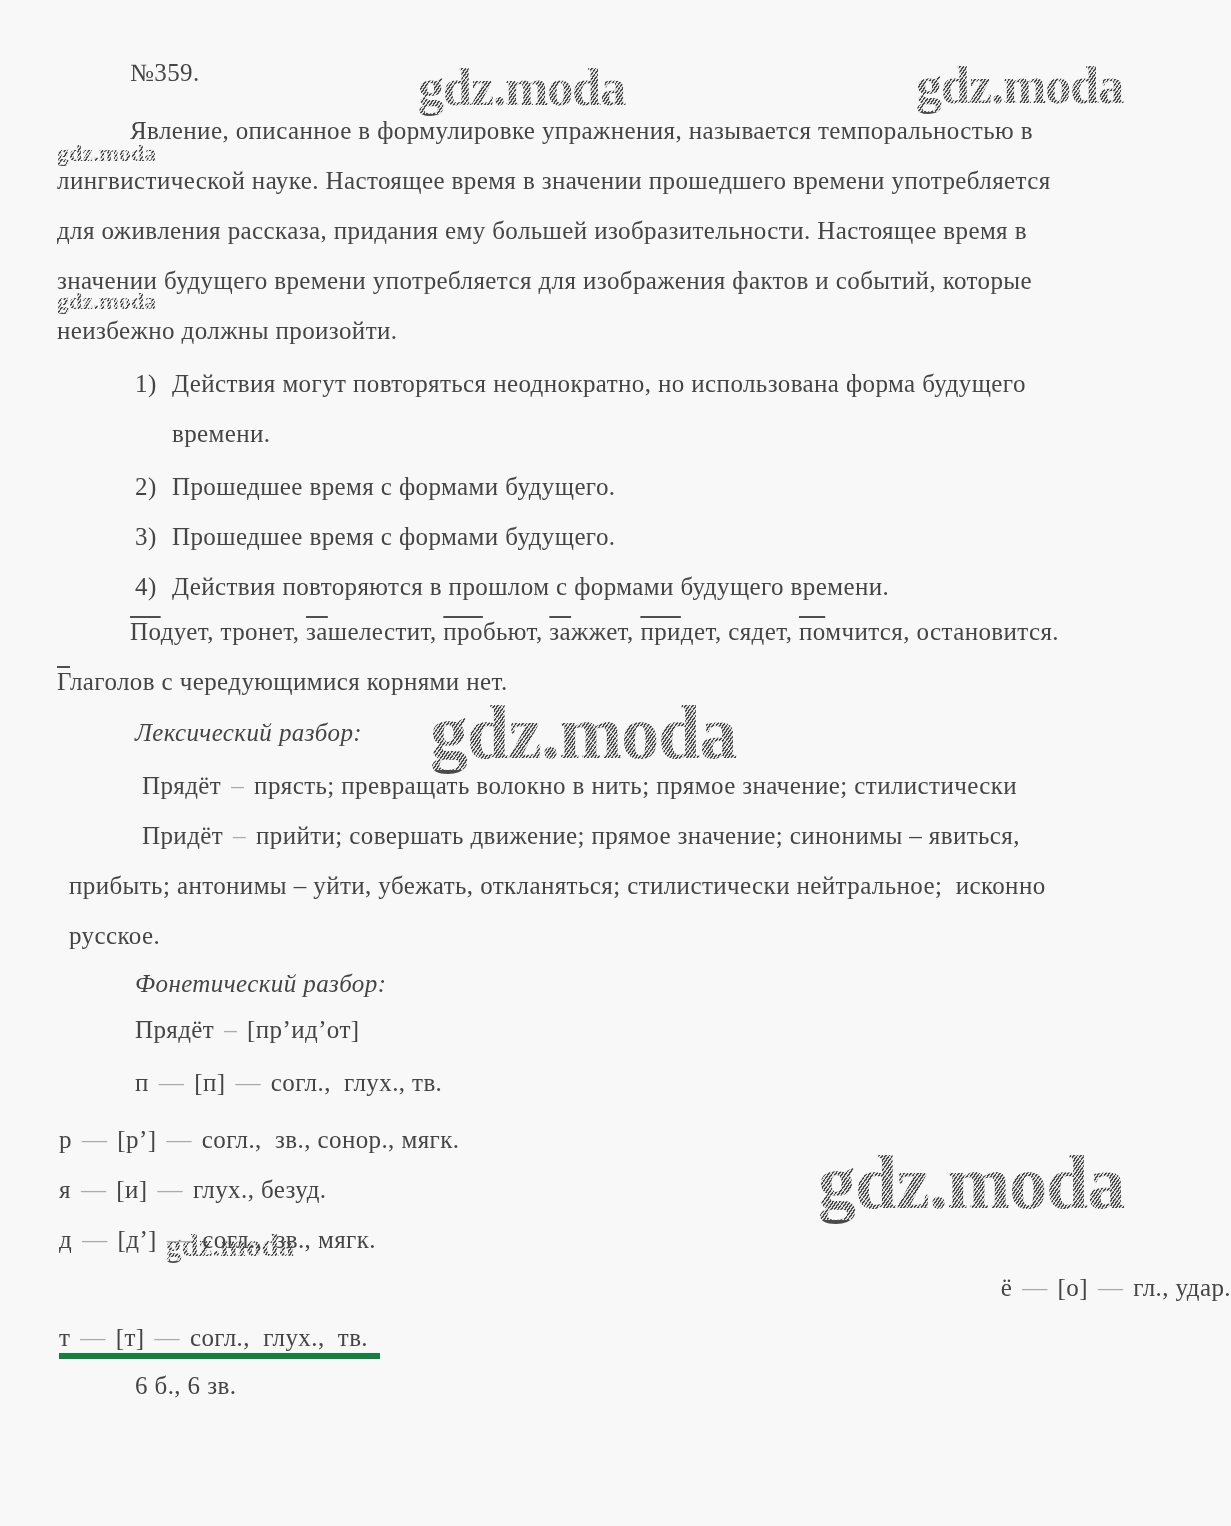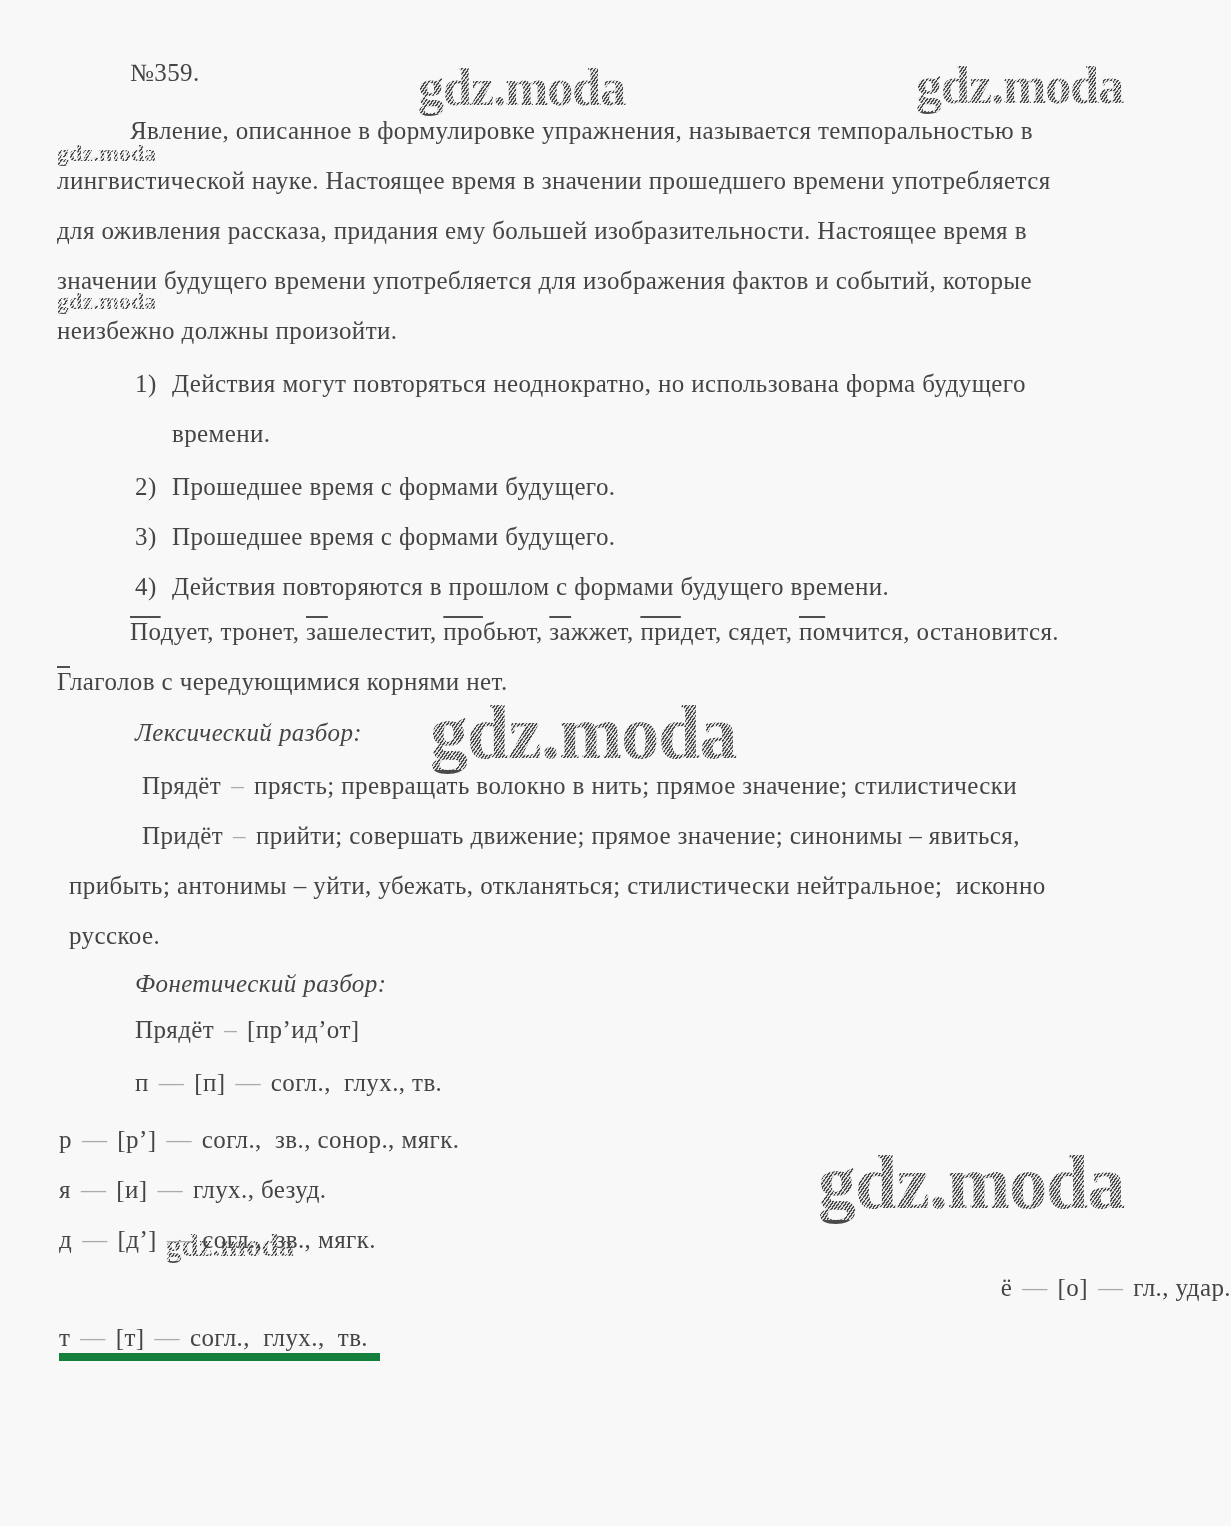--- a/index.html
+++ b/index.html
@@ -19,21 +19,21 @@
   .ind-a{padding-left:73px;}   
   .ind-b{padding-left:78px;}   
   .cont{padding-left:115px;}   
   .pl2{padding-left:2px;}      
   .num{display:inline-block;width:37px;}
   .ital{font-style:italic;}
   .ov{text-decoration:overline;text-decoration-color:#4f4f4f;text-decoration-thickness:2px;}
   .dsh{color:#aaaaaa;}
   .pad{padding:0 10px;}
   .u-row{display:inline-block;vertical-align:top;height:40px;line-height:50px;
-         border-bottom:8px solid #15803d;padding-right:12px;}
+         border-bottom:6px solid #15803d;padding-right:12px;}
 
   
   #intro{margin-top:8px;}
   #answers-block{margin-top:3px;}
   #answers-block .line:nth-child(3){margin-top:3px;}
   #verbs-line{margin-top:-5px;}
   #lex-heading{margin-top:1px;}
   #lex-entries{margin-top:3px;margin-left:12px;}
   #phon-heading{margin-top:-2px;}
   #transcription{margin-top:-4px;}
@@ -118,15 +118,16 @@
 
     <div id="phon-rows">
         <div class="line ind-b"><span><span>п</span><span class="dsh pad">—</span><span>[п]</span><span class="dsh pad">—</span><span>согл.,  глух., тв.</span></span></div>
         <div class="line pl2"><span><span>р</span><span class="dsh pad">—</span><span>[р’]</span><span class="dsh pad">—</span><span>согл.,  зв., сонор., мягк.</span></span></div>
         <div class="line pl2"><span><span>я</span><span class="dsh pad">—</span><span>[и]</span><span class="dsh pad">—</span><span>глух., безуд.</span></span></div>
         <div class="line pl2"><span><span>д</span><span class="dsh pad">—</span><span>[д’]</span><span class="dsh pad">—</span><span>согл.,  зв., мягк.</span></span></div>
         <div class="line pl2"><span><span>ё</span><span class="dsh pad">—</span><span>[о]</span><span class="dsh pad">—</span><span>гл., удар.</span></span></div>
         <div class="line pl2"><span class="u-row"><span>т</span><span class="dsh pad">—</span><span>[т]</span><span class="dsh pad">—</span><span>согл.,  глух.,  тв.</span></span></div>
       </div>
 
+    <div class="line ind-b" id="totals">6 б., 6 зв.</div>
 
   </div>
 </div>
 
 </body></html>

